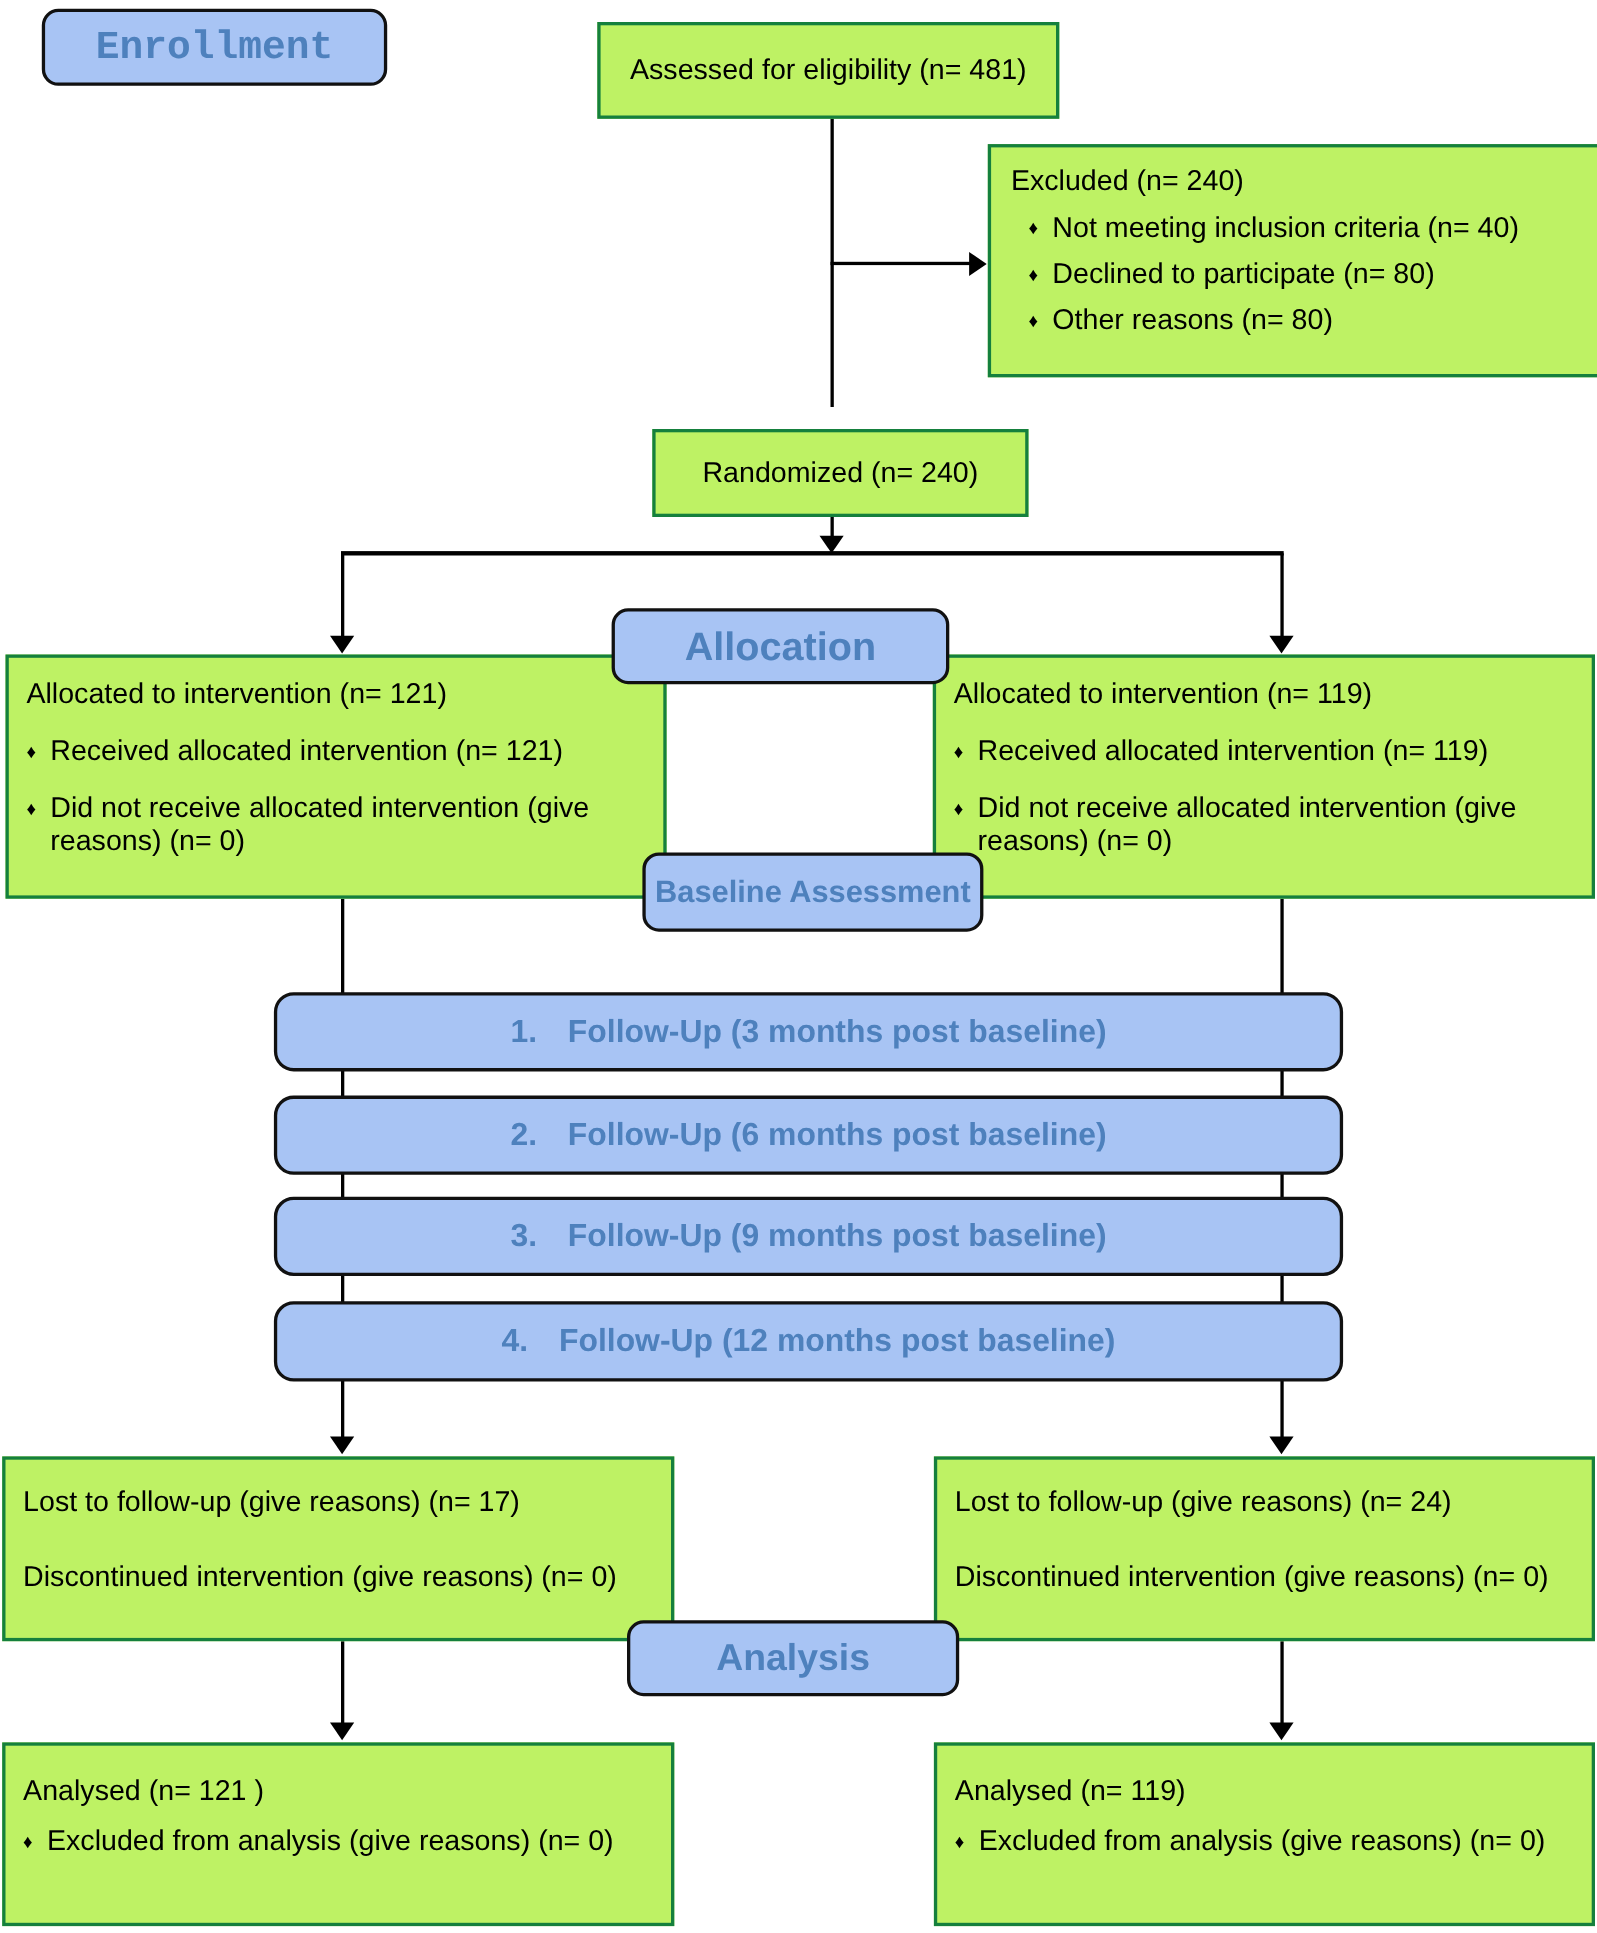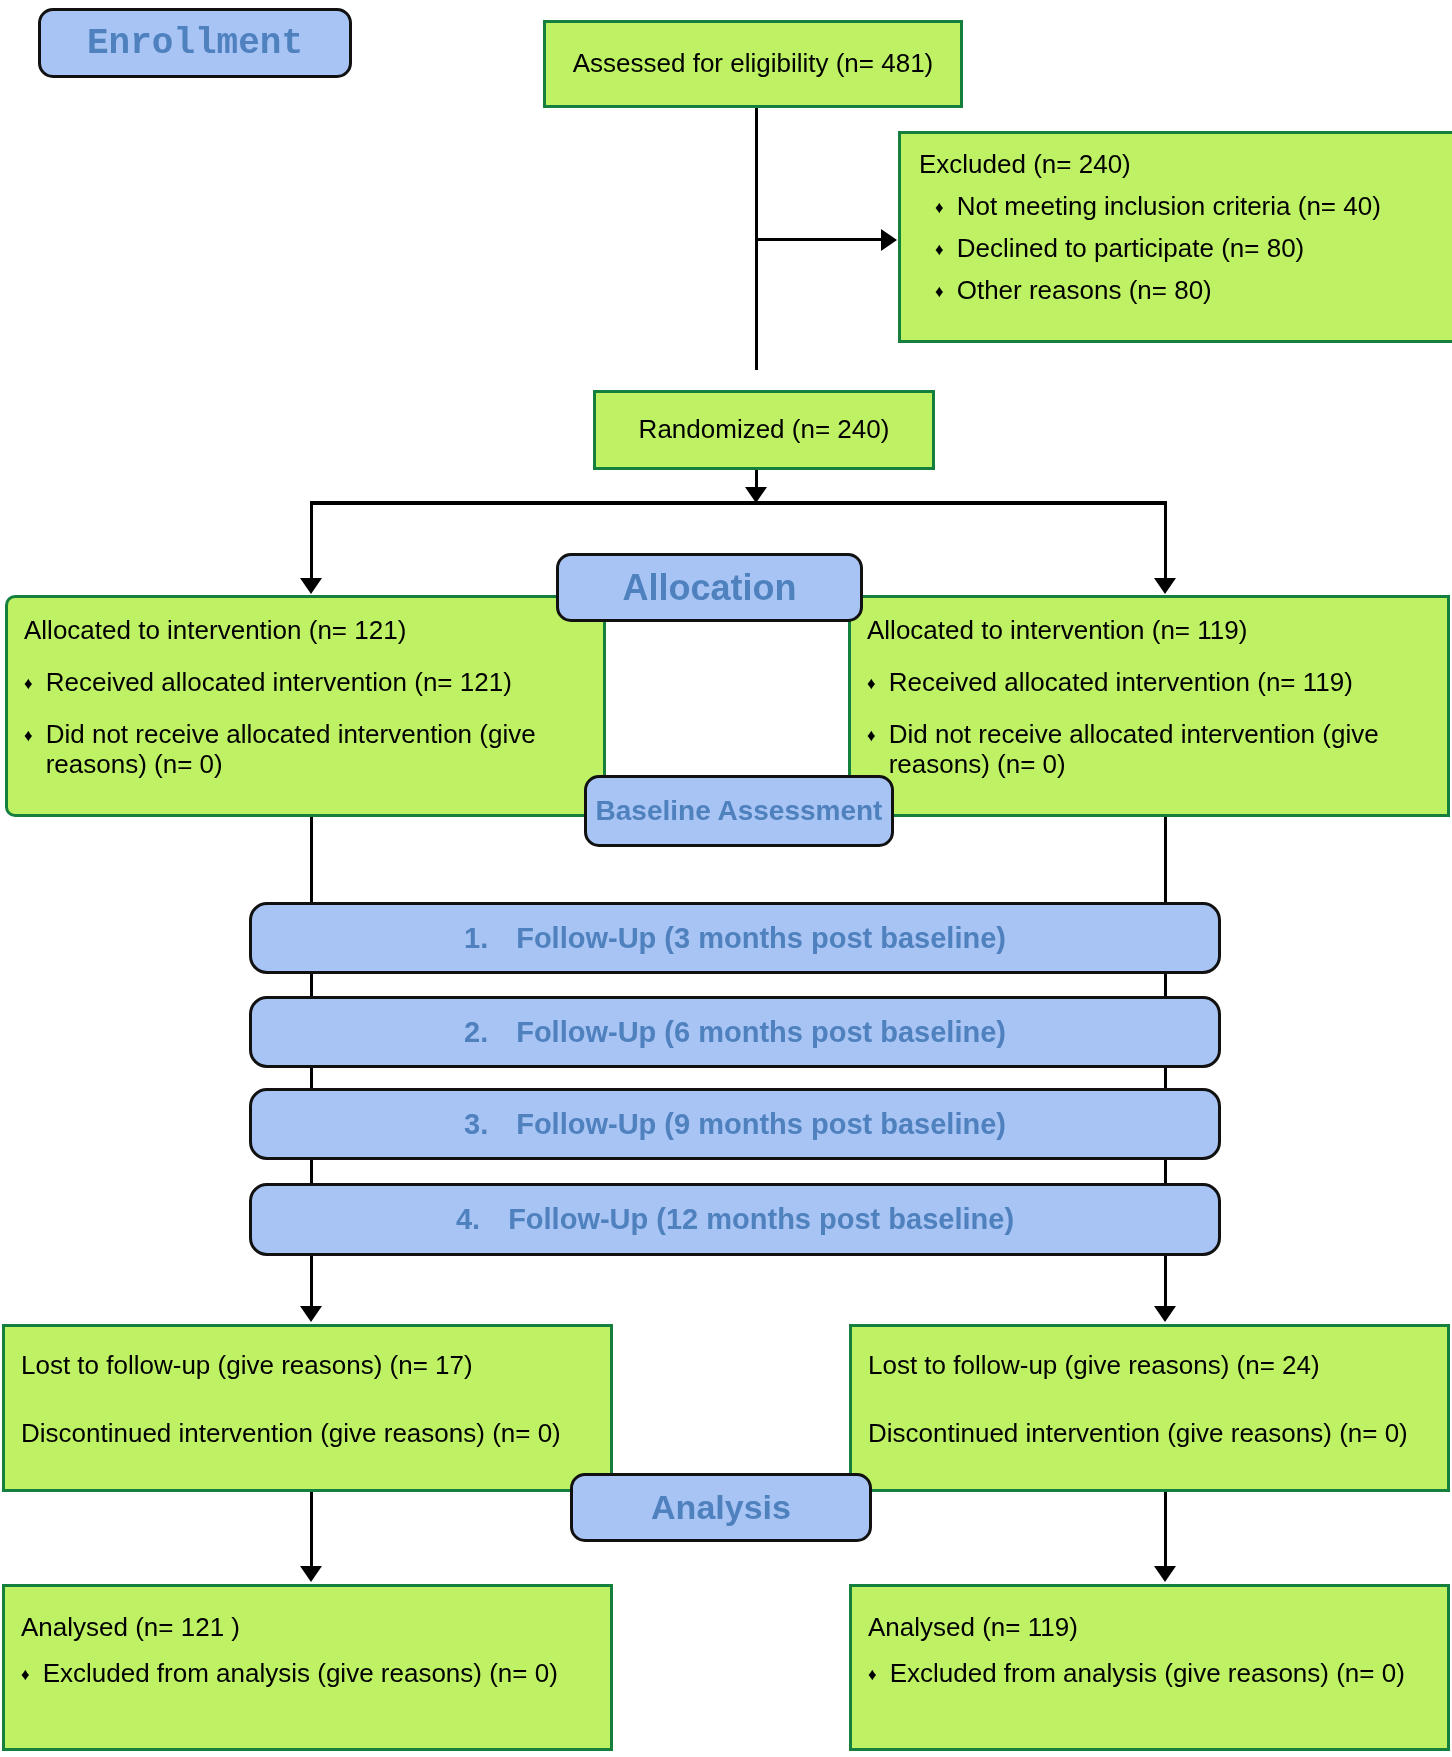--- a/index.html
+++ b/index.html
@@ -86,21 +86,21 @@
     <div class="bullet">
       <span class="glyph">♦</span>
       <span class="btext">Other reasons (n= 80)</span>
     </div>
   </div>
 
   <div class="abs fbox centered body-text" style="left:593px;top:368px;width:342px;height:80px;margin-top:22px;">
     <span>Randomized (n= 240)</span>
   </div>
 
-  <div class="abs fbox body-text" style="left:5px;top:595px;width:601px;height:222px;padding:18px 12px 0 16px;border-radius:10px;">
+  <div class="abs fbox body-text" style="left:5px;top:595px;width:601px;height:222px;padding:18px 12px 0 16px;">
     <div>Allocated to intervention (n= 121)</div>
     <div class="bullet">
       <span class="glyph">♦</span>
       <span class="btext">Received allocated intervention (n= 121)</span>
     </div>
     <div class="bullet">
       <span class="glyph">♦</span>
       <span class="btext">Did not receive allocated intervention (give reasons) (n= 0)</span>
     </div>
   </div>

